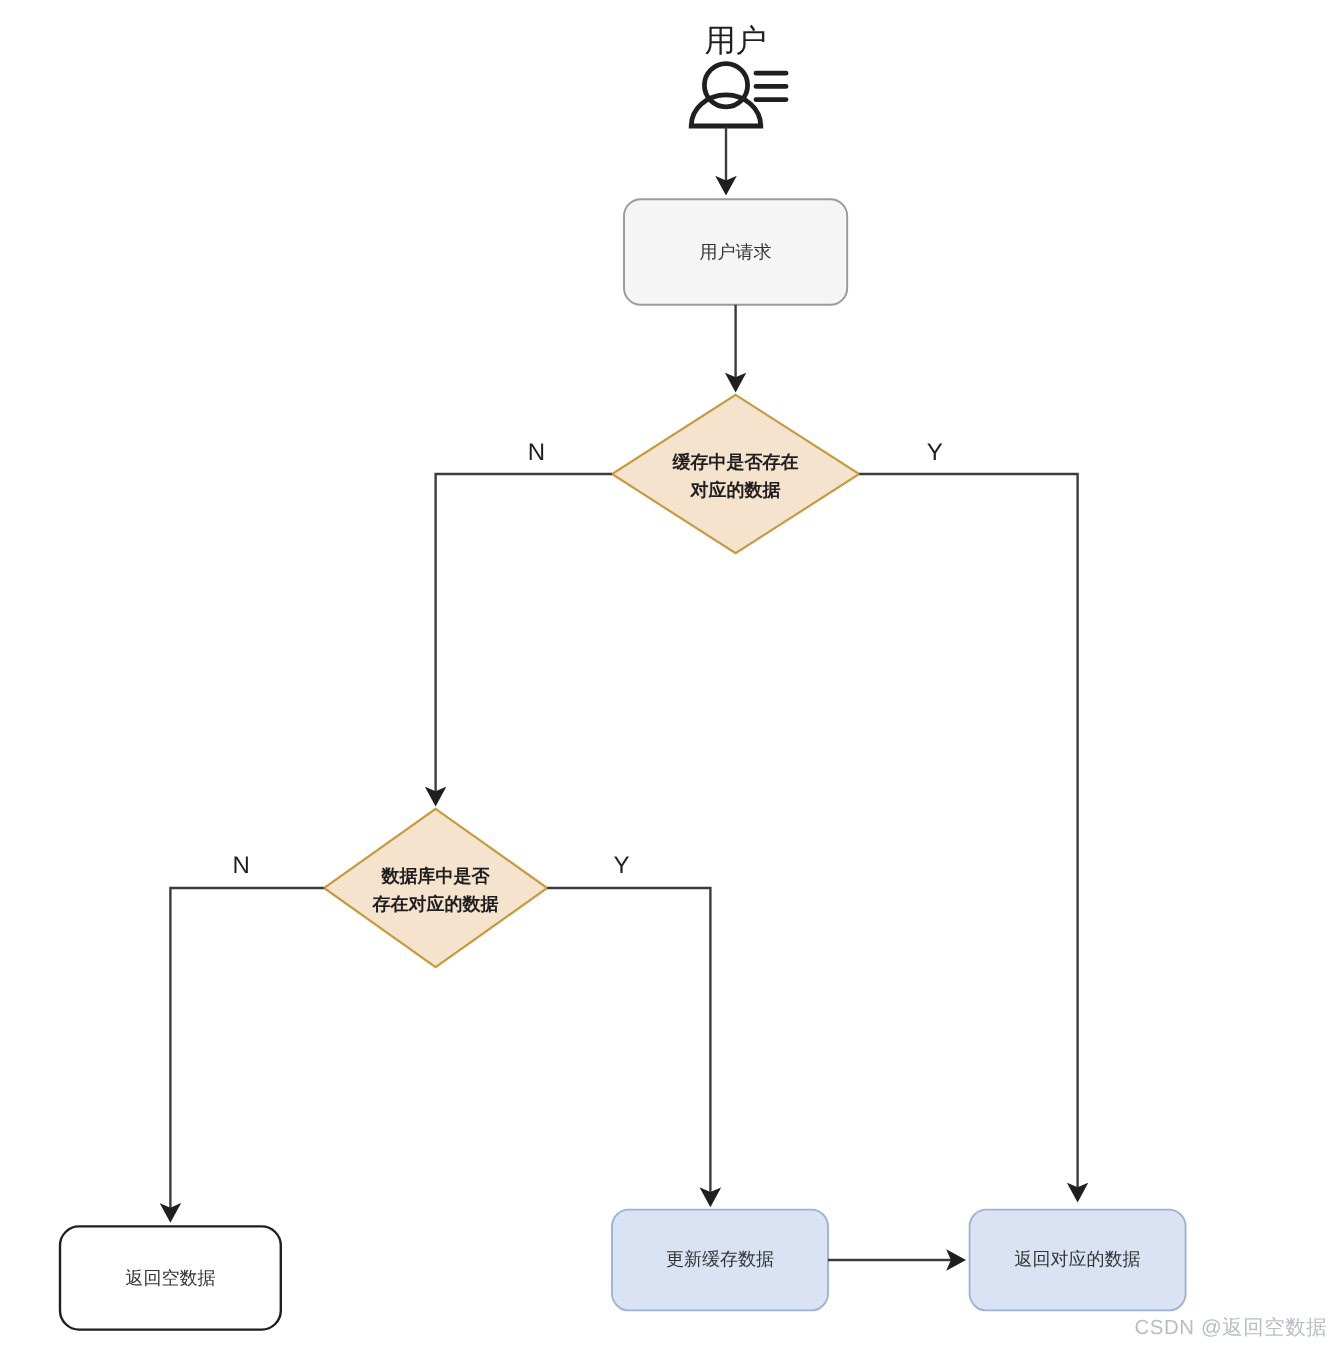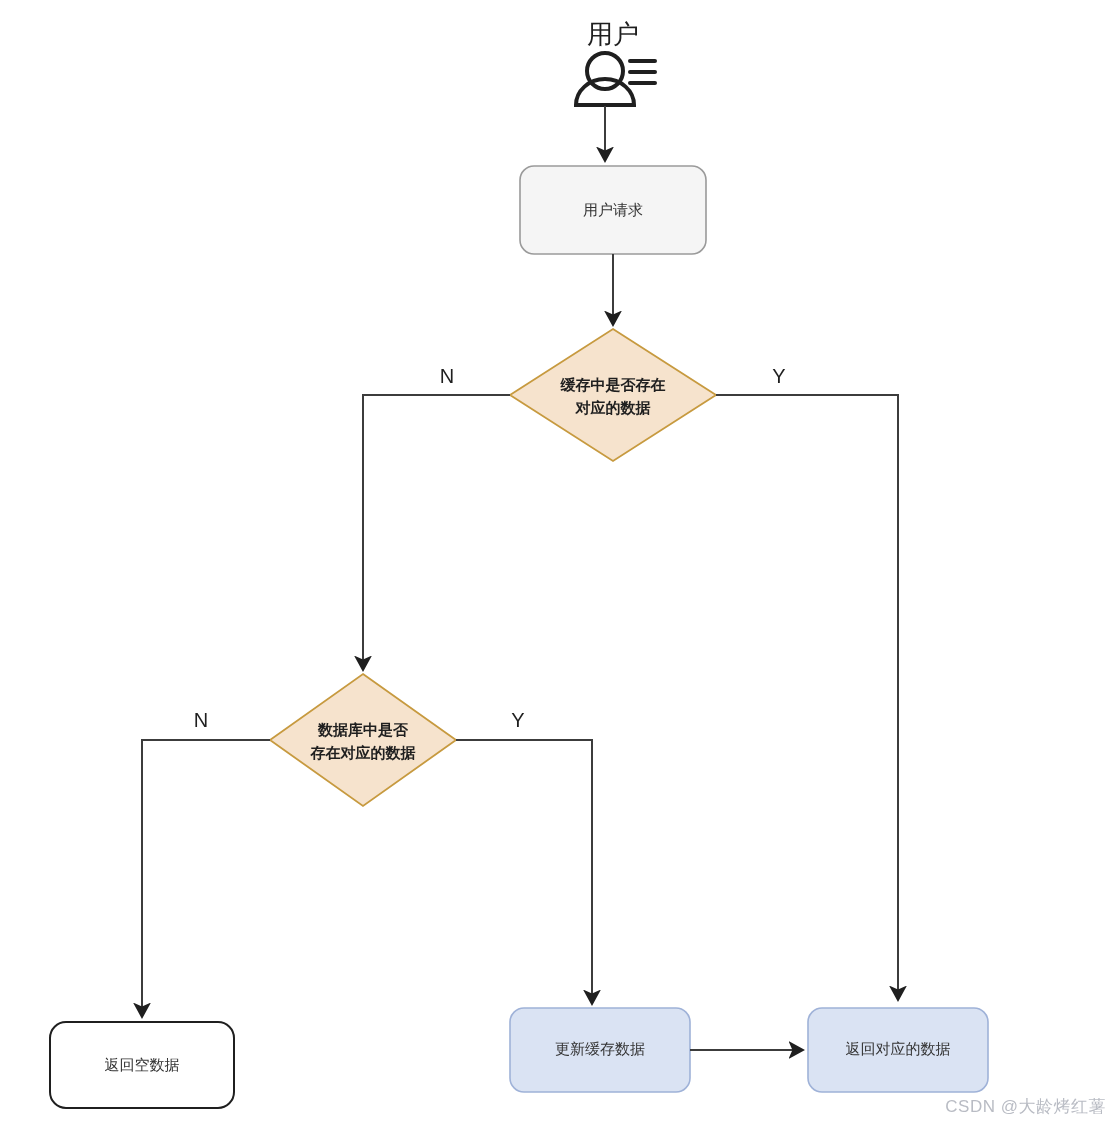--- a/index.html
+++ b/index.html
@@ -157,13 +157,13 @@
 
   <line class="edge-line" x1="690" y1="1050" x2="802" y2="1050" marker-end="url(#arrow)"></line>
 
   <g>
     <rect class="shape-blue" x="808" y="1008" width="180" height="84" rx="14" ry="14"></rect>
     <text class="node-label" x="898" y="1050">返回对应的数据</text>
   </g>
 
 </svg>
 
-<div class="watermark">CSDN @大龄烤红薯</div>
+<div class="watermark">CSDN @返回空数据</div>
 
 </body></html>

